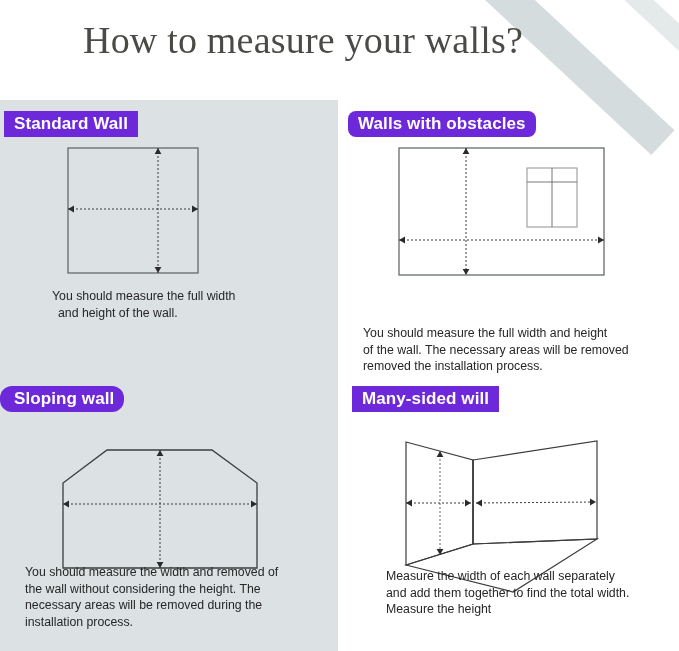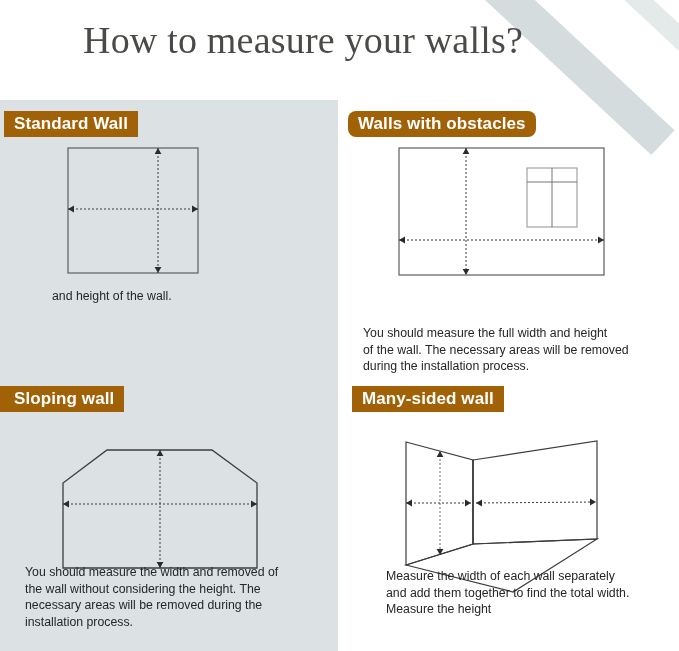--- a/index.html
+++ b/index.html
@@ -60,33 +60,33 @@
   
   .quad { position: absolute; }
   #quad-standard  { left: 0;   top: 100px; width: 338px; height: 275px; }
   #quad-obstacles { left: 338px; top: 100px; width: 341px; height: 275px; }
   #quad-sloping   { left: 0;   top: 375px; width: 338px; height: 276px; }
   #quad-many      { left: 338px; top: 375px; width: 341px; height: 276px; }
 
   
   .banner {
     position: absolute;
-    background: #a16207;
+    background: #6d28d9;
     color: #ffffff;
     font-size: 17px;
     font-weight: 600;
     line-height: 26px;
     height: 26px;
     padding: 0 10px 0 10px;
     white-space: nowrap;
     letter-spacing: 0.1px;
   }
   #banner-standard  { left: 4px;  top: 11px; }
   #banner-obstacles { left: 10px; top: 11px; border-radius: 8px; }
-  #banner-sloping   { left: 0px;  top: 11px; padding-left: 14px; }
+  #banner-sloping   { left: 0px;  top: 11px; padding-left: 14px; border-radius: 12px; }
   #banner-many      { left: 14px; top: 11px; }
 
   
   .caption {
     position: absolute;
     font-size: 12.3px;
     line-height: 16.5px;
     color: #262626;
   }
   #cap-standard  { left: 52px;  top: 288px; width: 250px; }
@@ -126,20 +126,21 @@
     <line x1="68" y1="79" x2="198" y2="79" stroke="#3a3a3a" stroke-width="1" stroke-dasharray="2,2"></line>
     <path d="M68,79 l6,-3.4 l0,6.8 z" fill="#2b2b2b"></path>
     <path d="M198,79 l-6,-3.4 l0,6.8 z" fill="#2b2b2b"></path>
 
     <line x1="158" y1="18" x2="158" y2="143" stroke="#3a3a3a" stroke-width="1" stroke-dasharray="2,2"></line>
     <path d="M158,18 l-3.4,6 l6.8,0 z" fill="#2b2b2b"></path>
     <path d="M158,143 l-3.4,-6 l6.8,0 z" fill="#2b2b2b"></path>
   </svg>
 
   <div class="caption" id="cap-standard">
+    <span class="ln">You should measure the full width</span>
     <span class="ln">and height of the wall.</span>
   </div>
 
   <div class="quad" id="quad-obstacles">
     <div class="banner" id="banner-obstacles">Walls with obstacles</div>
   </div>
 
   <svg class="fig" id="fig-obstacles" width="679" height="200">
     <rect x="399" y="18" width="205" height="127" fill="none" stroke="#5a5f60" stroke-width="1.2"></rect>
 
@@ -152,21 +153,21 @@
     <path d="M604,110 l-6,-3.4 l0,6.8 z" fill="#2b2b2b"></path>
 
     <line x1="466" y1="18" x2="466" y2="145" stroke="#3a3a3a" stroke-width="1" stroke-dasharray="2,2"></line>
     <path d="M466,18 l-3.4,6 l6.8,0 z" fill="#2b2b2b"></path>
     <path d="M466,145 l-3.4,-6 l6.8,0 z" fill="#2b2b2b"></path>
   </svg>
 
   <div class="caption" id="cap-obstacles">
     <span class="ln">You should measure the full width and height</span>
     <span class="ln">of the wall. The necessary areas will be removed</span>
-    <span class="ln">during the installation process.</span>
+    <span class="ln">removed the installation process.</span>
   </div>
 
   <div class="quad" id="quad-sloping">
     <div class="banner" id="banner-sloping">Sloping wall</div>
   </div>
 
   <svg class="fig" id="fig-sloping" width="679" height="631">
     <polygon points="63,463 63,548 257,548 257,463 212,430 107,430" fill="none" stroke="#3c3c3c" stroke-width="1.3"></polygon>
 
     <line x1="63" y1="484" x2="257" y2="484" stroke="#3a3a3a" stroke-width="1" stroke-dasharray="2,2"></line>
@@ -179,21 +180,21 @@
   </svg>
 
   <div class="caption" id="cap-sloping">
     <span class="ln">You should measure the width and removed of</span>
     <span class="ln">the wall without considering the height. The</span>
     <span class="ln">necessary areas will be removed during the</span>
     <span class="ln">installation process.</span>
   </div>
 
   <div class="quad" id="quad-many">
-    <div class="banner" id="banner-many">Many-sided wall</div>
+    <div class="banner" id="banner-many">Many-sided will</div>
   </div>
 
   <svg class="fig" id="fig-many" width="679" height="631">
 
     <polygon points="406,422 473,440 473,524 406,545" fill="none" stroke="#3c3c3c" stroke-width="1.2"></polygon>
 
     <polygon points="473,440 597,421 597,519 473,524" fill="none" stroke="#3c3c3c" stroke-width="1.2"></polygon>
 
     <polygon points="406,545 473,524 597,519 513,572" fill="none" stroke="#3c3c3c" stroke-width="1.2"></polygon>
 

